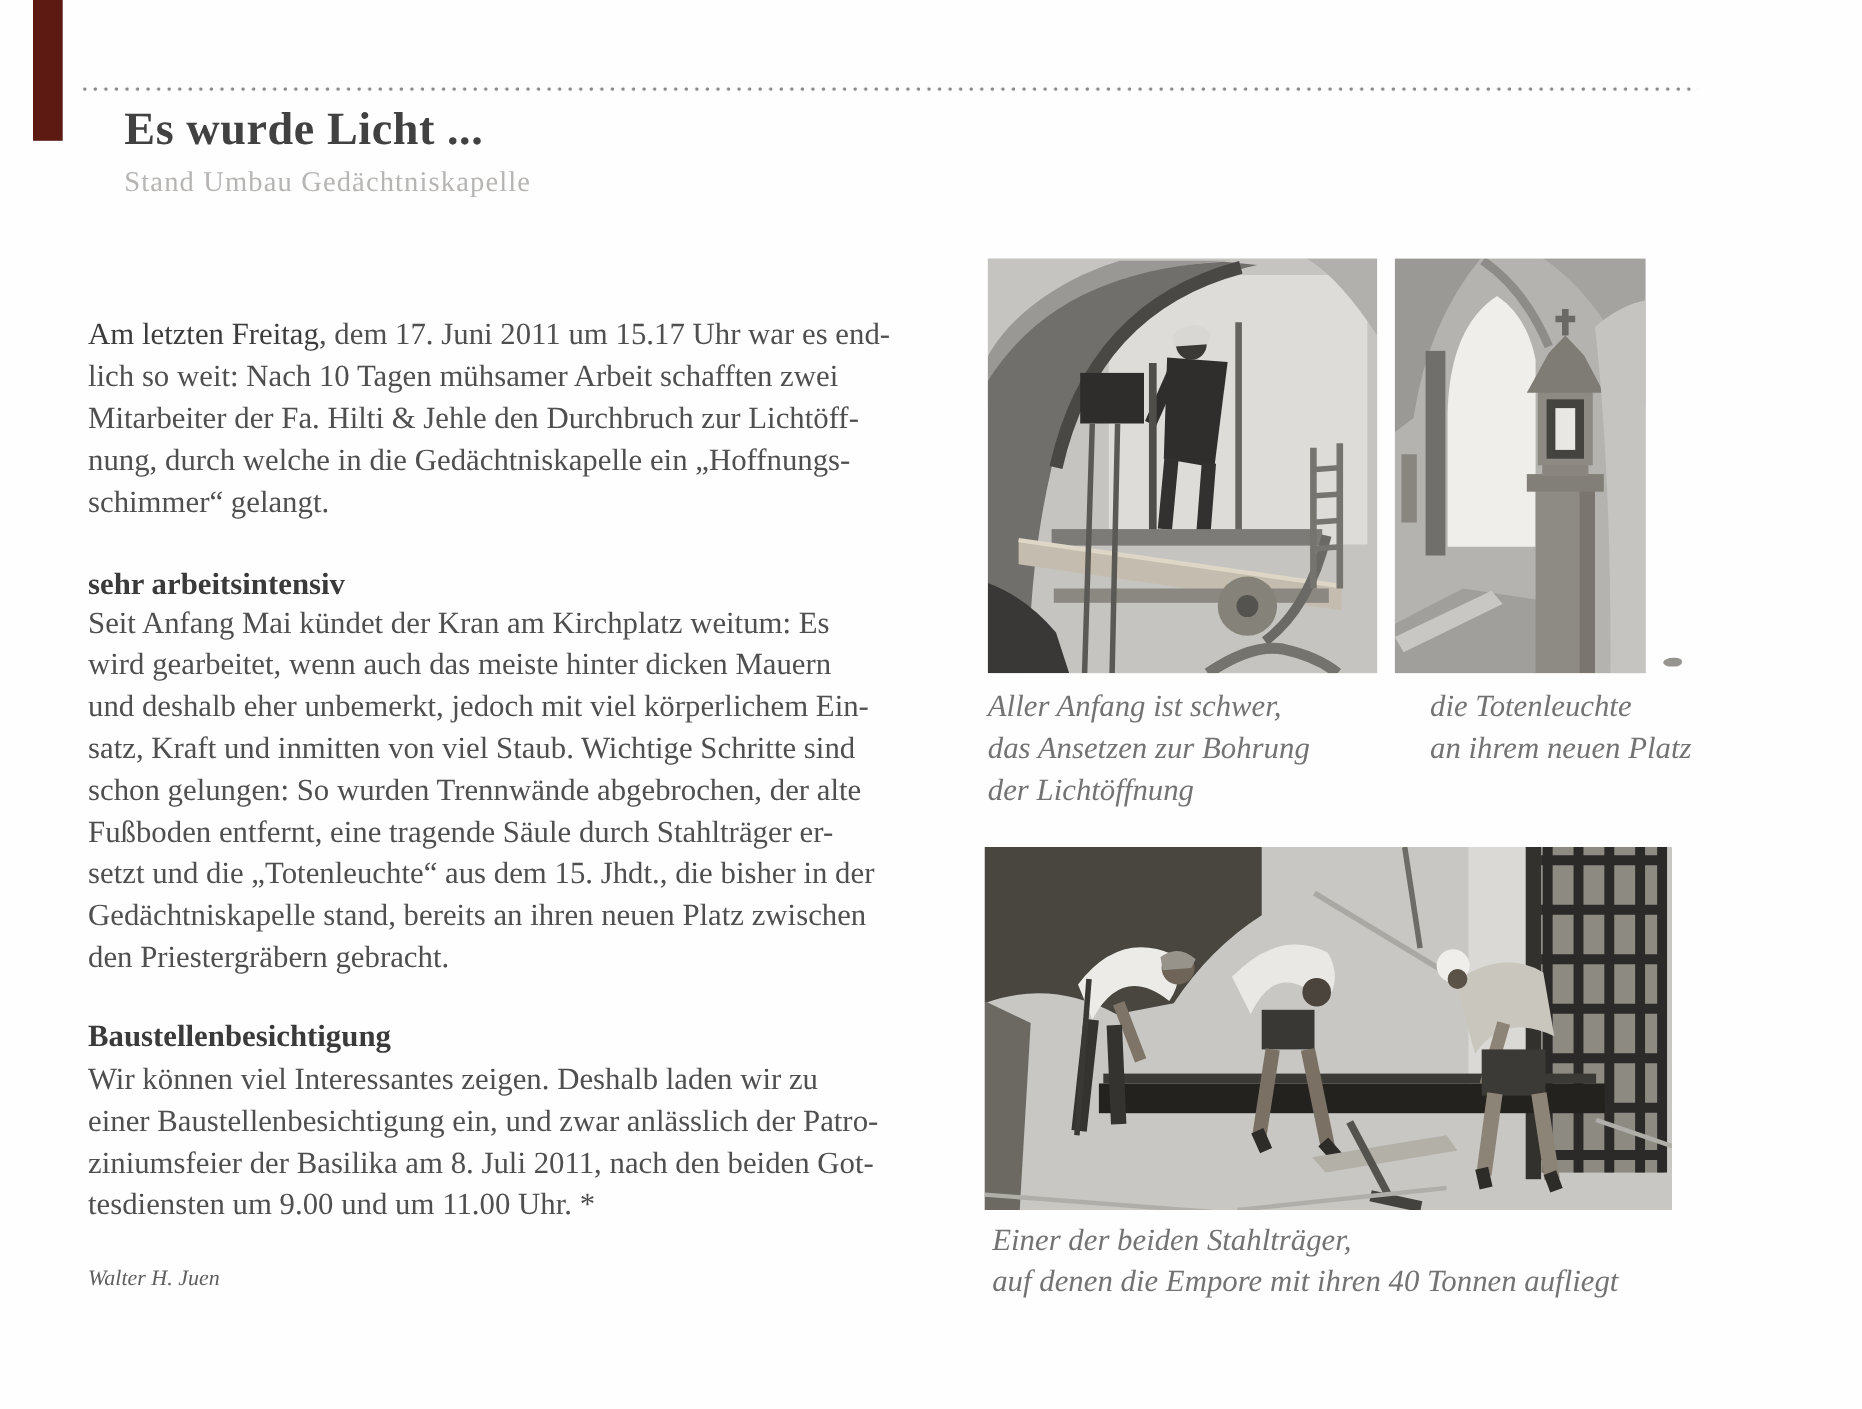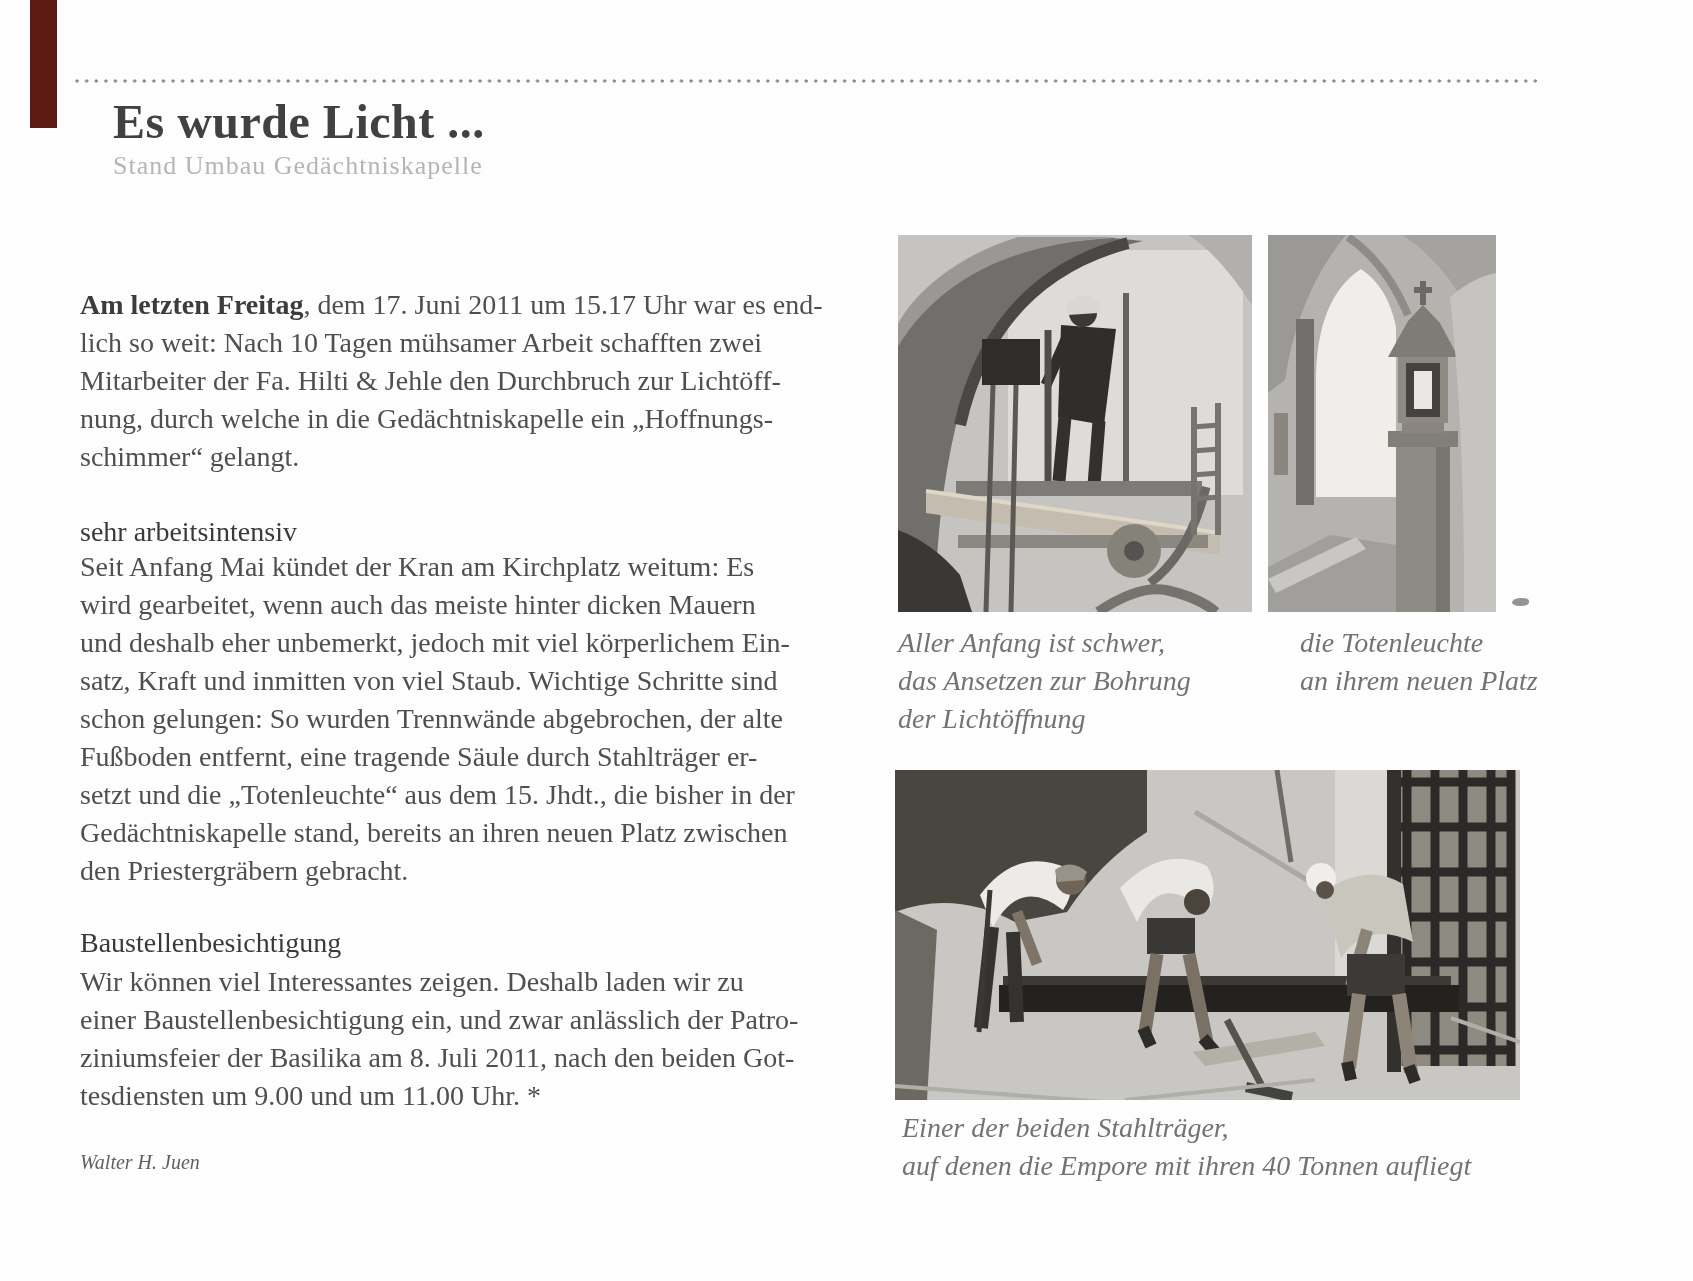--- a/index.html
+++ b/index.html
@@ -8,25 +8,25 @@
     font-family:"Liberation Serif","DejaVu Serif",serif;overflow:hidden;
     color:#4f4f4f;
   }
   .abs{position:absolute;}
   #red-edge{left:30px;top:0;width:27px;height:128px;background:#5c1a12;}
   #dotted-rule{
     left:75px;top:79px;width:1468px;height:4px;
     background-image:radial-gradient(circle at 2px 2px,#8a8a8a 1.4px,rgba(0,0,0,0) 1.8px);
     background-size:9.6px 4px;background-repeat:repeat-x;
   }
-  #page-title{left:113px;top:94px;font-size:48px;font-weight:bold;color:#414141;letter-spacing:.5px;}
+  #page-title{left:113px;top:94px;font-size:42px;font-weight:bold;color:#414141;letter-spacing:.5px;}
   #page-subtitle{left:113px;top:151px;font-size:26px;color:#b6b5b3;letter-spacing:1px;}
   .bodytext{left:80px;width:820px;font-size:28px;line-height:38px;white-space:pre-line;color:#4f4f4f;}
-  .lead{font-weight:bold;color:#3c3c3c;}
-  .subhead{left:80px;font-size:28px;line-height:38px;font-weight:normal;color:#3a3a3a;}
+  .lead{font-weight:normal;color:#3c3c3c;}
+  .subhead{left:80px;font-size:28px;line-height:38px;font-weight:bold;color:#3a3a3a;}
   .caption{font-size:28px;line-height:38px;font-style:italic;color:#737373;white-space:pre-line;}
   #author{left:80px;top:1151px;font-size:20px;font-style:italic;color:#5f5f5f;}
   .photo{background:#c9c7c3;overflow:hidden;}
   #photo-1{left:898px;top:235px;width:354px;height:377px;}
   #photo-2{left:1268px;top:235px;width:228px;height:377px;}
   #photo-3{left:895px;top:770px;width:625px;height:330px;}
   #caption-1{left:898px;top:624px;}
   #caption-2{left:1300px;top:624px;}
   #caption-3{left:902px;top:1109px;}
   #smudge{left:1512px;top:598px;width:17px;height:8px;background:#96948e;border-radius:60% 40% 50% 50%;}

